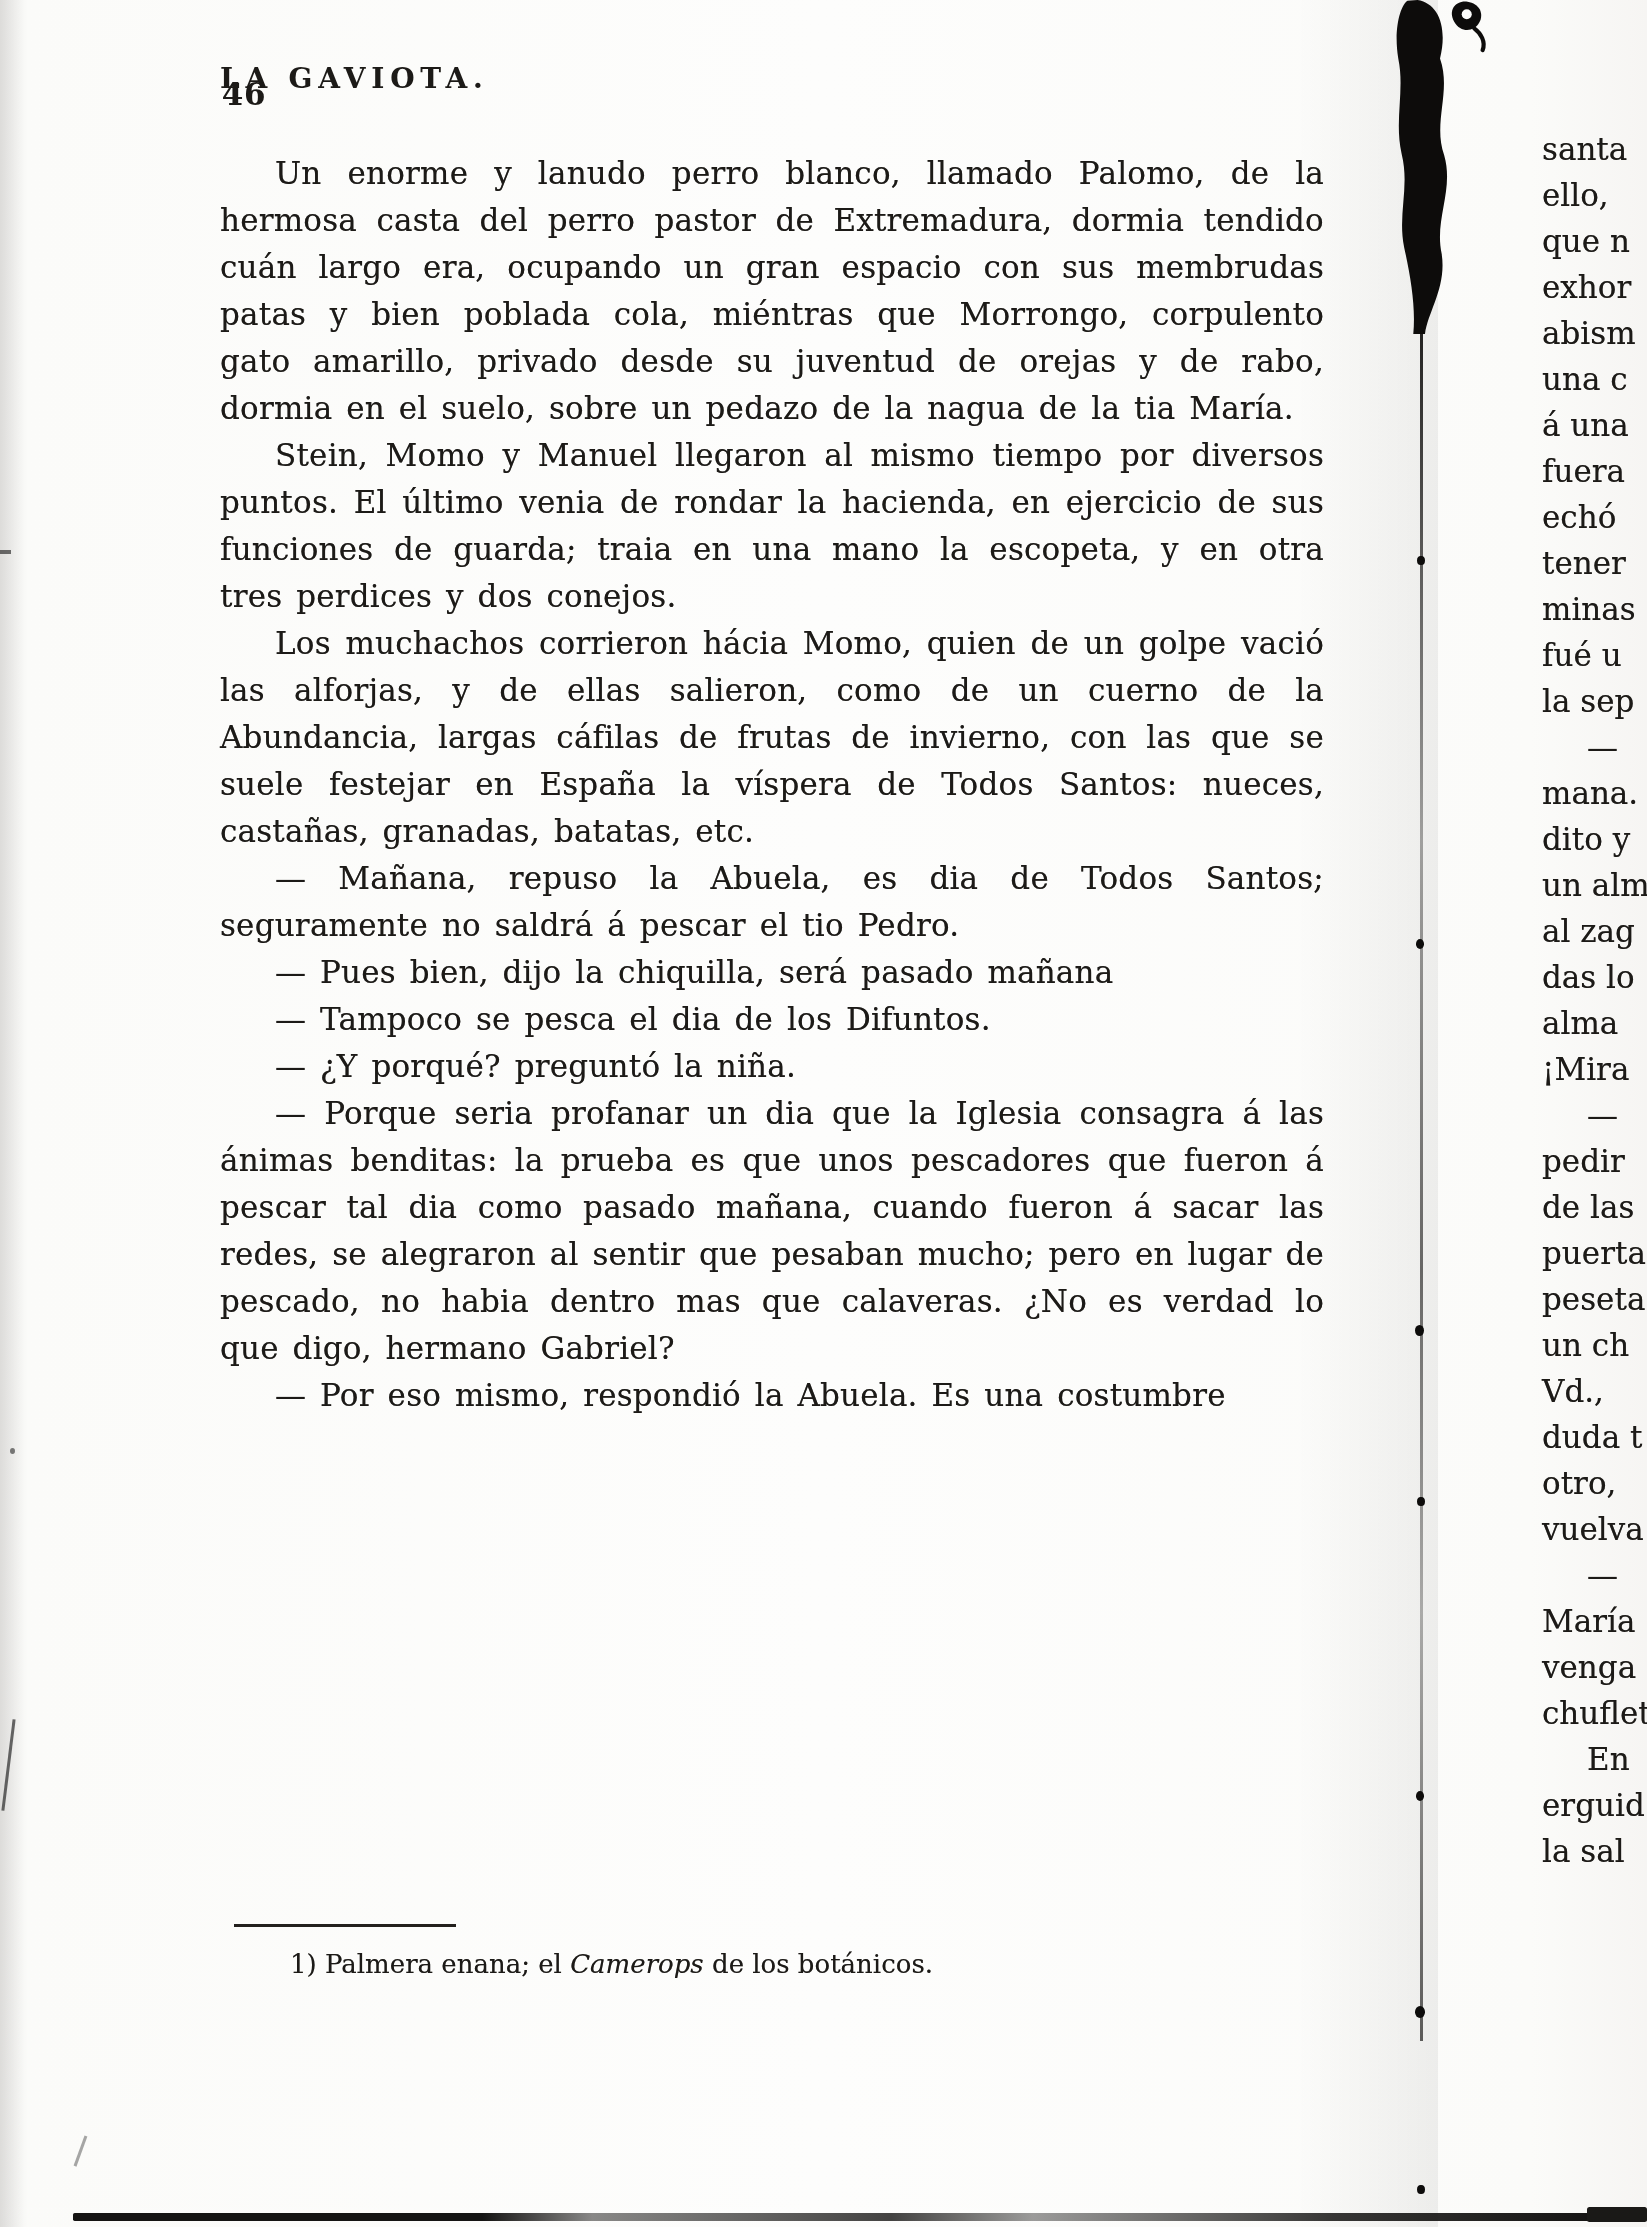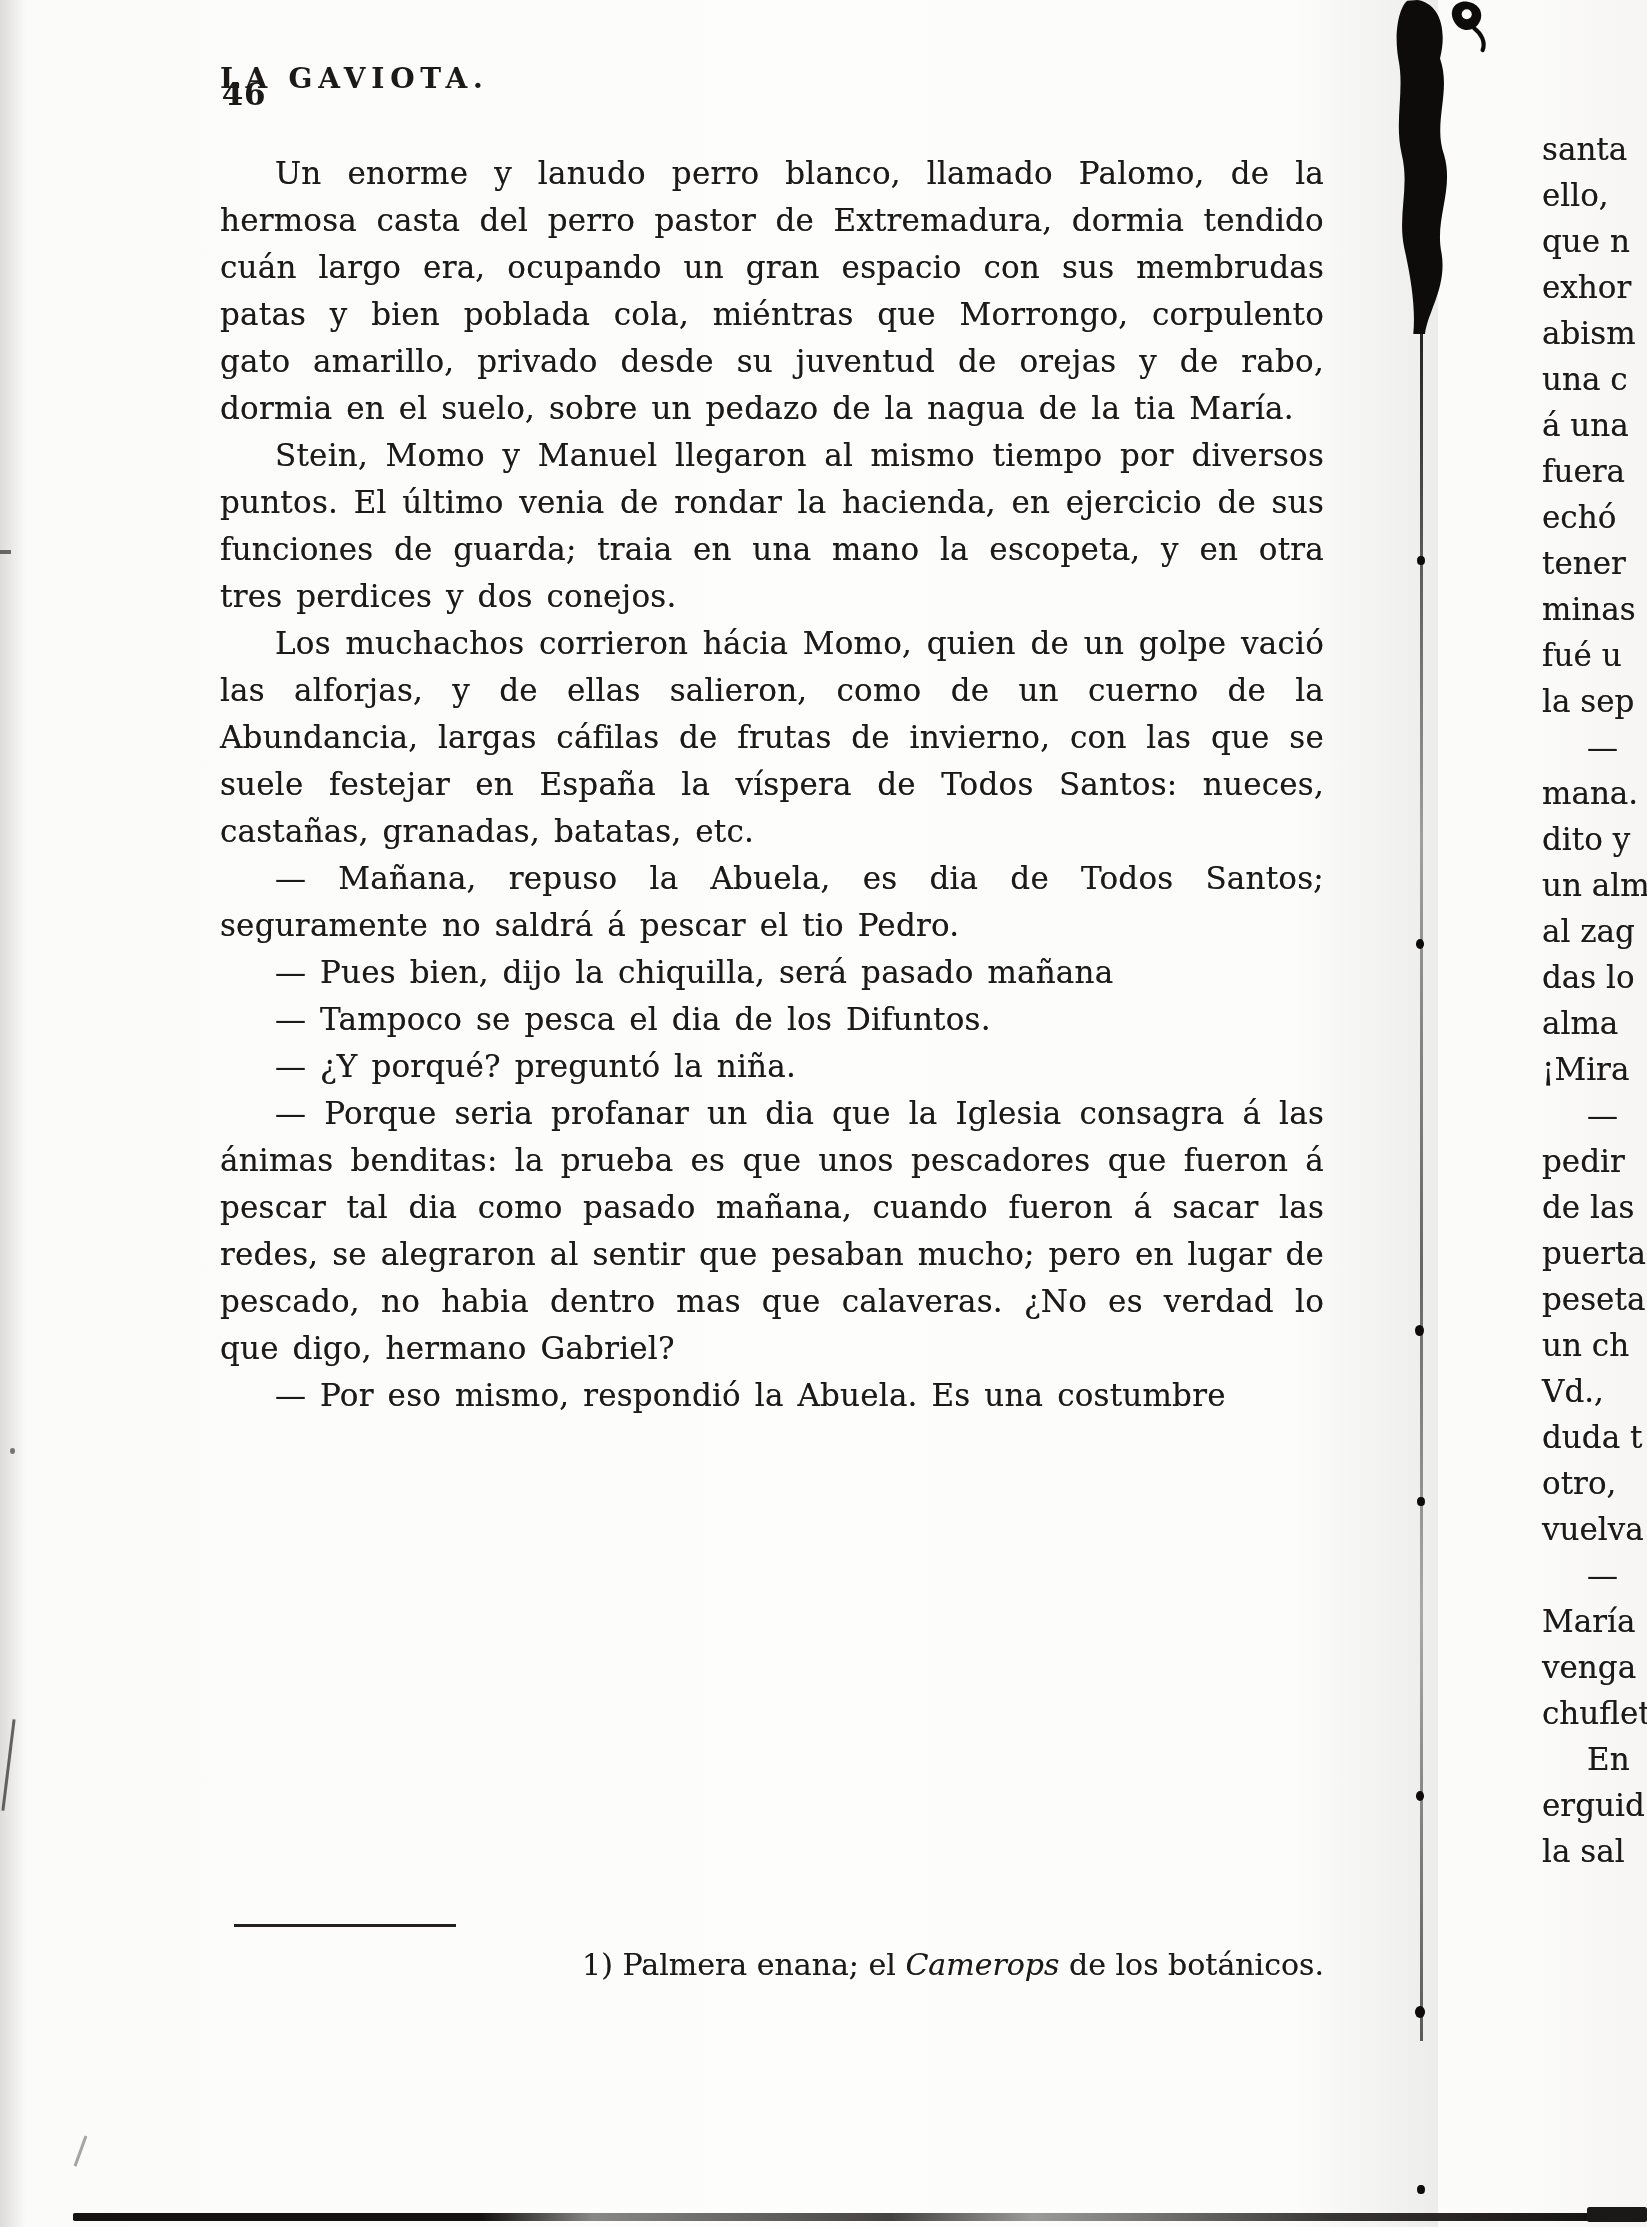--- a/index.html
+++ b/index.html
@@ -44,23 +44,22 @@
   }
   .textblock p { margin: 0; text-indent: 55px; }
   .textblock sup { font-size: 19px; line-height: 0; vertical-align: super; }
   .it { font-style: italic; }
   .footnote-rule {
     position: absolute; left: 234px; top: 1924px; width: 222px; height: 2.5px;
     background: #23201d;
   }
   .footnote {
     position: absolute; left: 220px; top: 1948px; width: 1104px;
-    padding-left: 70px; font-size: 30px; line-height: 33px;
+    padding-left: 70px; font-size: 26px; line-height: 33px;
     text-shadow: 0 0 0.4px rgba(28,26,23,0.5);
-    text-align: right;
   }
   .margin-col {
     position: absolute; left: 1542px; top: 126px; width: 200px;
     font-size: 31px; line-height: 46px;
     white-space: nowrap;
     text-shadow: 0 0 0.4px rgba(28,26,23,0.55);
   }
   .mline.ind { padding-left: 45px; }
   .ink-blob { position: absolute; left: 1374px; top: 0; }
   .binding-line {

